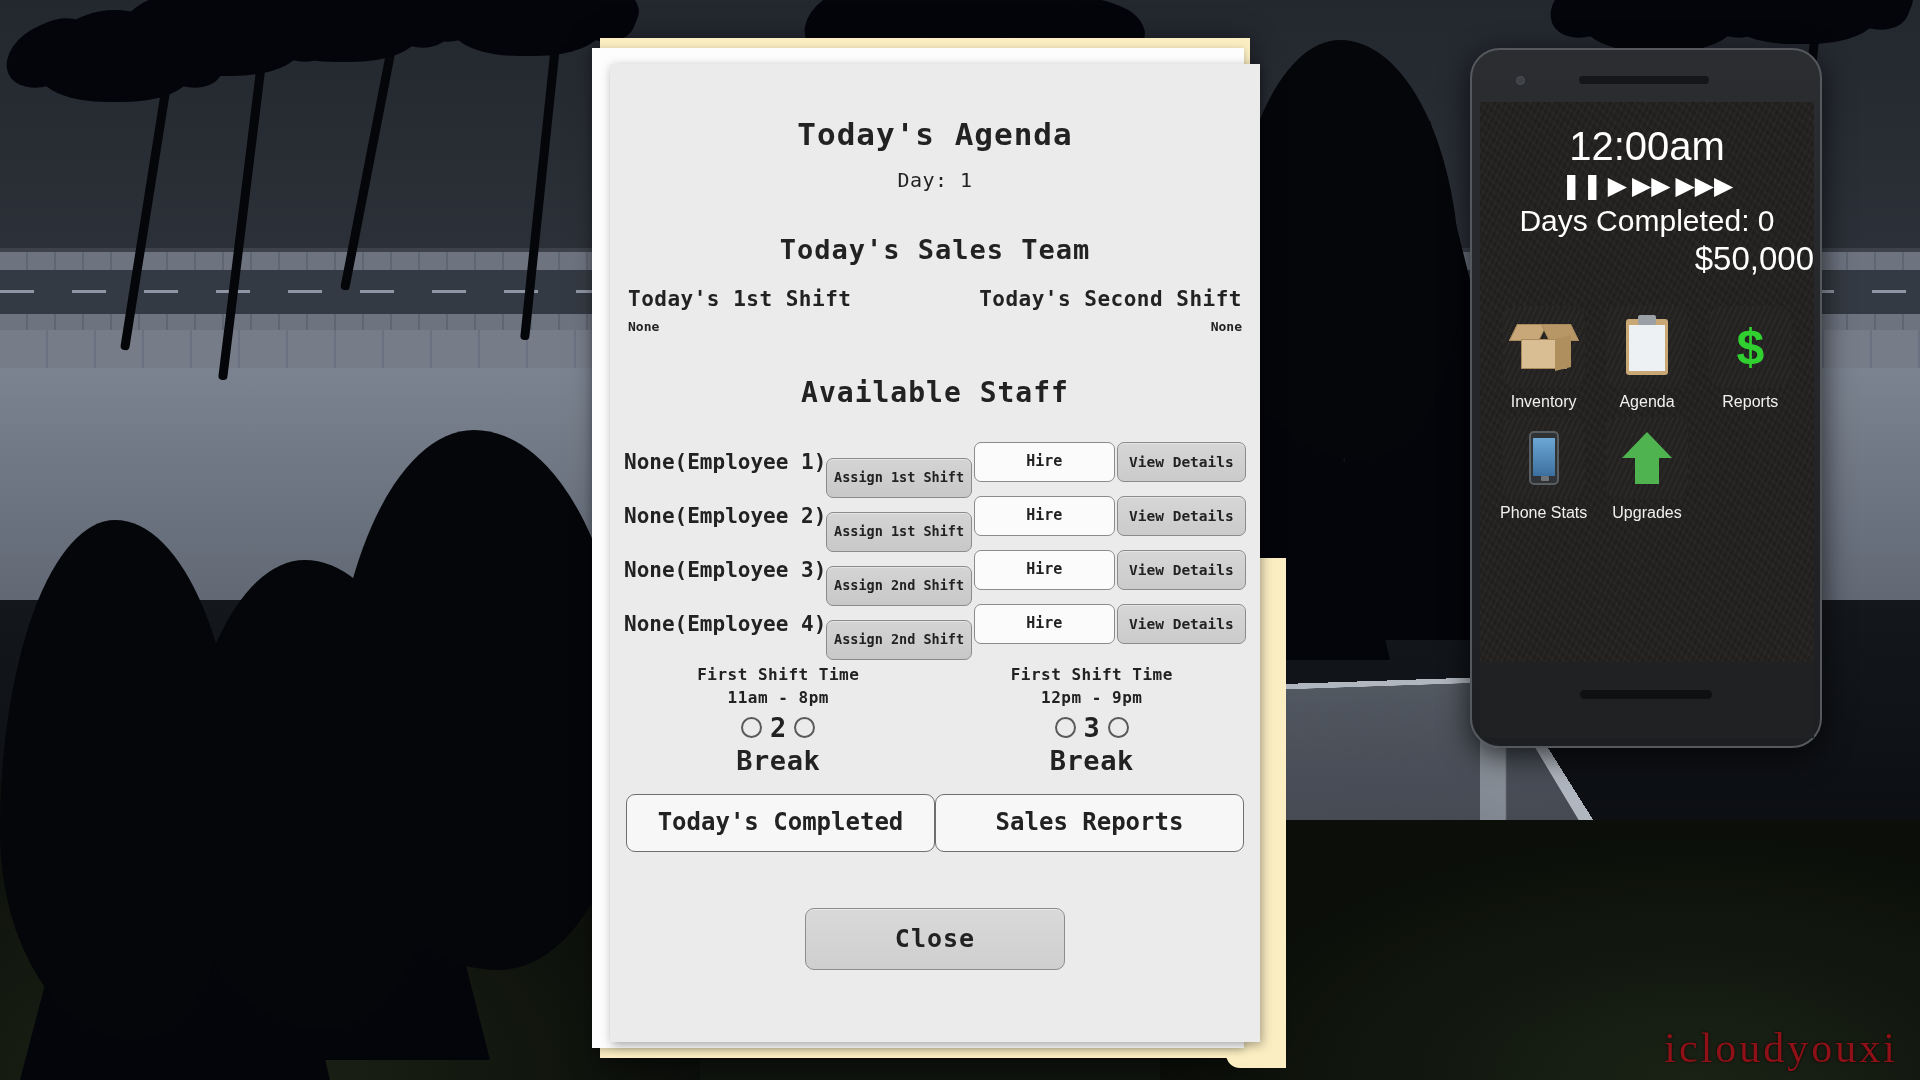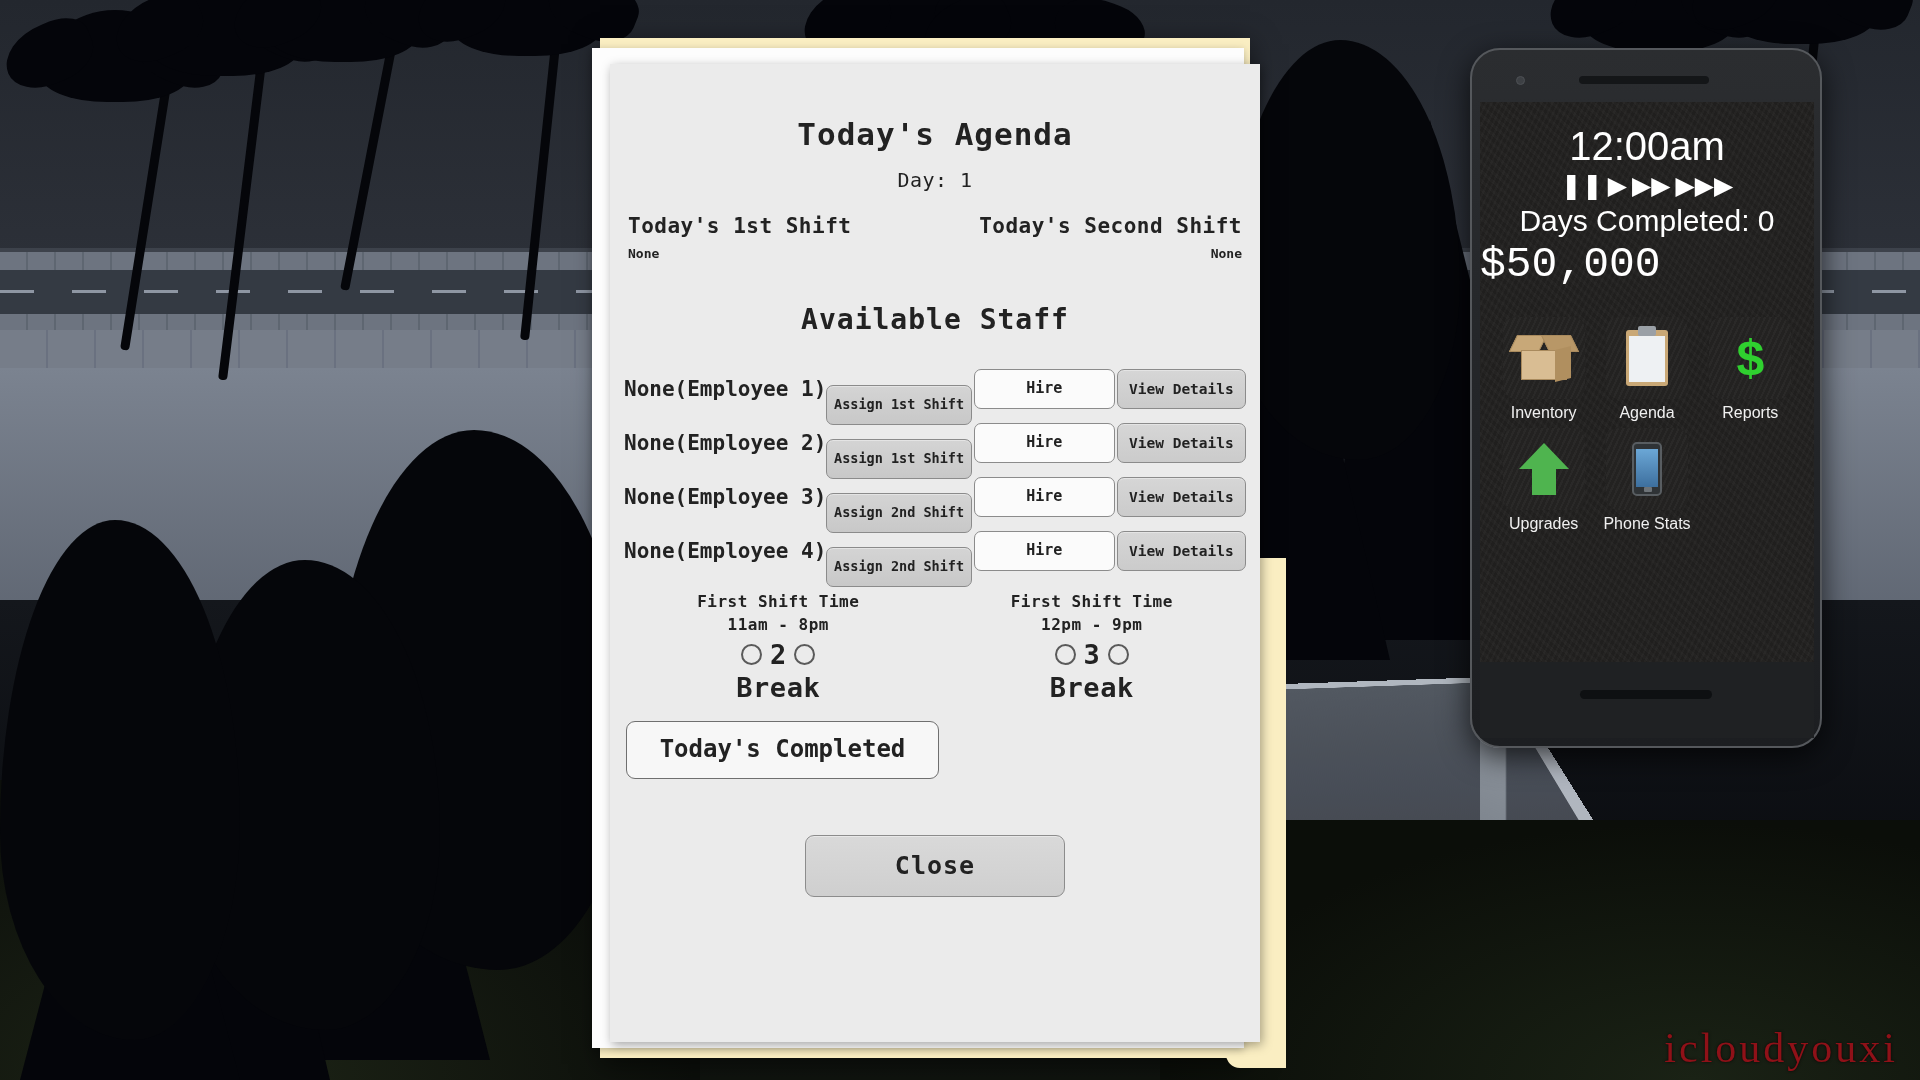--- a/index.html
+++ b/index.html
@@ -411,24 +411,24 @@
     line-height: 1;
   }
   .speed-ctrl span { cursor: pointer; }
   .pcount {
     text-align: center;
     font-size: 30px;
     margin-top: 6px;
     font-family: "Liberation Sans", sans-serif;
   }
   .pmoney {
-    text-align: left;
-    font-size: 43px;
+    text-align: right;
+    font-size: 33px;
     margin-top: 2px;
-    font-family: Liberation Mono, monospace;
+    font-family: Liberation Sans, sans-serif;
   }
   .app-grid {
     display: grid;
     grid-template-columns: repeat(3, 1fr);
     gap: 6px 4px;
     margin-top: 28px;
     padding: 0 14px;
   }
   .app {
     display: flex;
@@ -575,20 +575,21 @@
 <div id="folder-wrap">
   <div class="folder-back"></div>
   <div class="folder-tab"></div>
   <div class="paper-back"></div>
 
   <div class="paper">
 
     <div class="title">Today's Agenda</div>
     <div class="subtitle">Day: 1</div>
 
+    <div class="section-head">Today's Sales Team</div>
 
     <div class="shift-row">
       <div class="shift-col">
         <div class="shift-col-title">Today's 1st Shift</div>
         <div class="shift-col-value">None</div>
       </div>
       <div class="shift-col right">
         <div class="shift-col-title">Today's Second Shift</div>
         <div class="shift-col-value">None</div>
       </div>
@@ -646,20 +647,21 @@
           <div class="radio"></div>
           <div class="break-num">3</div>
           <div class="radio"></div>
         </div>
         <div class="break-label">Break</div>
       </div>
     </div>
 
     <div class="wide-row">
       <div class="btn btn-wide">Today's Completed</div>
+      <div class="btn btn-wide">Sales Reports</div>
     </div>
 
     <div class="close-wrap">
       <div class="btn btn-close">Close</div>
     </div>
 
   </div>
 </div>
 
 <div id="phone">
@@ -707,36 +709,36 @@
       <div class="app">
         <div class="app-tile">
           <div class="ico-dollar">$</div>
         </div>
         <div class="app-label">Reports</div>
       </div>
 
 
       <div class="app">
         <div class="app-tile">
+          <div class="ico-phone">
+            <div class="scr"></div>
+              <div class="hb"></div>
+          </div>
+        </div>
+        <div class="app-label">Phone Stats</div>
+      </div>
+
+      <div class="app">
+        <div class="app-tile">
           <div class="ico-arrow">
             <div class="head"></div>
               <div class="stem"></div>
           </div>
         </div>
         <div class="app-label">Upgrades</div>
       </div>
 
-      <div class="app">
-        <div class="app-tile">
-          <div class="ico-phone">
-            <div class="scr"></div>
-              <div class="hb"></div>
-          </div>
-        </div>
-        <div class="app-label">Phone Stats</div>
-      </div>
-
     </div>
   </div>
 
   <div class="phone-bottom-bar"></div>
   <div class="phone-home"></div>
 </div>
 
 </body></html>

